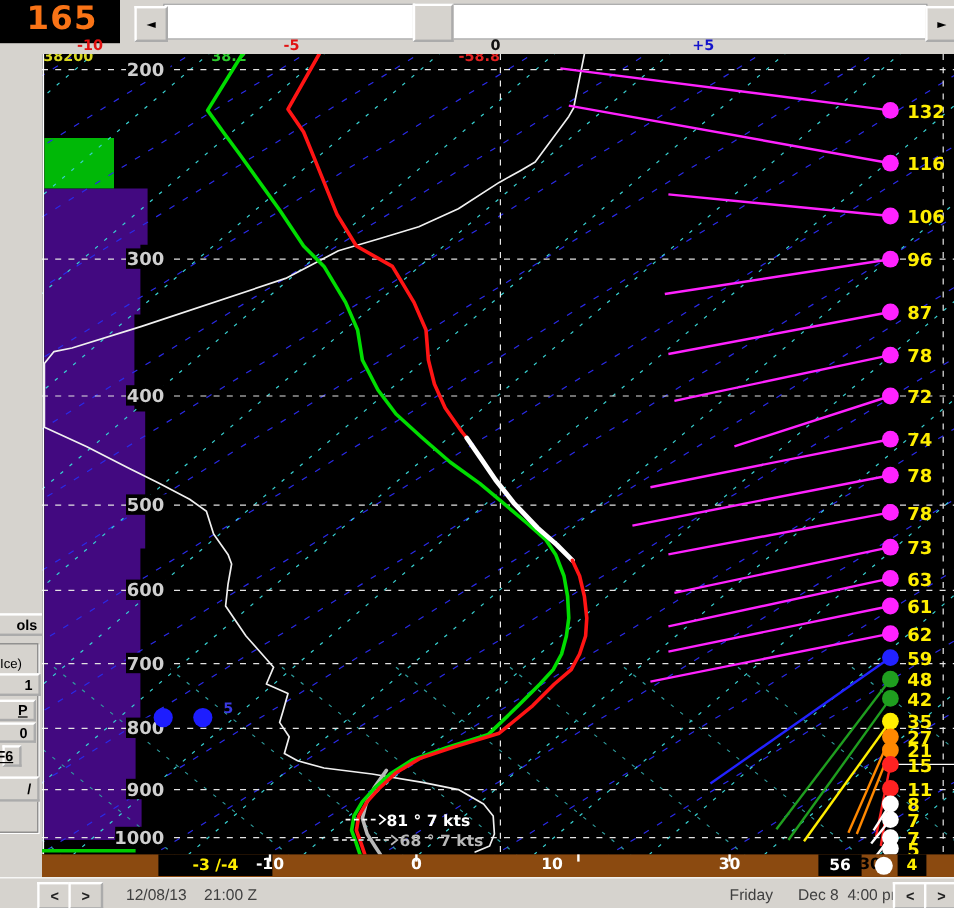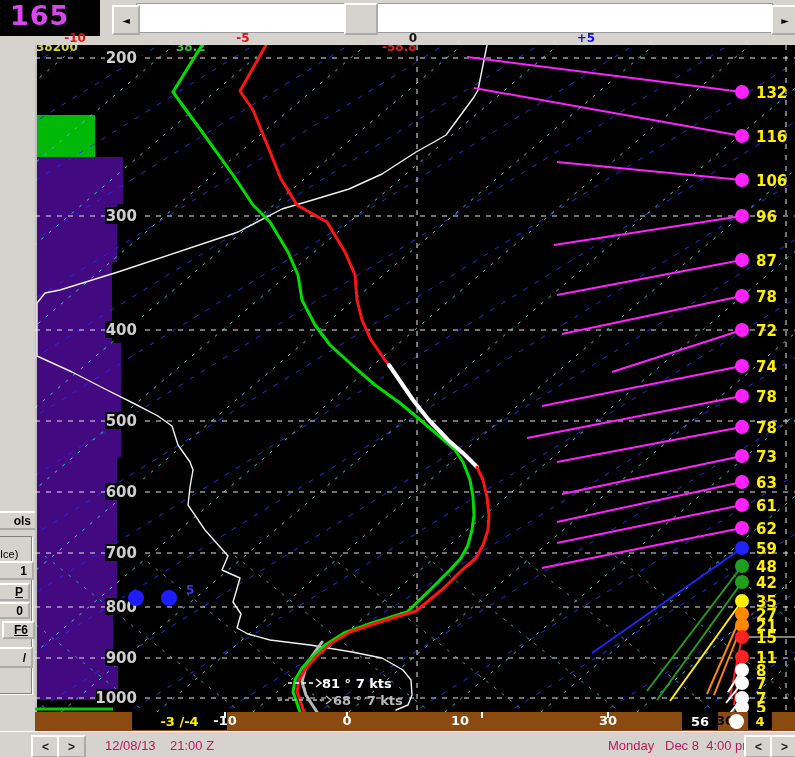--- a/index.html
+++ b/index.html
@@ -1,21 +1,21 @@
 <!DOCTYPE html>
 <html><head>
 <meta charset="utf-8">
 <style>
   html,body{margin:0;padding:0;}
   body{width:795px;height:757px;position:relative;background:#d6d3ce;
        font-family:"Liberation Sans", sans-serif;overflow:hidden;}
   .abs{position:absolute;}
   
   #metric-box{left:0;top:0;width:100px;height:36px;background:#000;}
-  #metric-box span{color:#d946ef;font:bold 27px "DejaVu Sans",sans-serif;padding-left:10px;letter-spacing:1px;}
+  #metric-box span{color:#f97316;font:bold 27px "DejaVu Sans",sans-serif;padding-left:22px;letter-spacing:1px;}
   
   .sb-btn{background:#d6d3ce;border:2px outset #fff;width:24px;height:26px;
           font:10px "DejaVu Sans",sans-serif;color:#000;display:flex;align-items:center;justify-content:center;}
   #sb-track{left:136px;top:3px;width:635px;height:28px;background:#fff;border:1px solid #9a9a9a;}
   #sb-thumb{left:344px;top:3px;width:30px;height:28px;background:#d6d3ce;border:2px outset #fff;}
   
   .taxis{top:31px;height:14px;font:bold 12px "DejaVu Sans",sans-serif;transform:translateX(-50%);}
   
   #chart{left:35px;top:45px;width:760px;height:729px;background:#000;}
   #chart svg{display:block;}
@@ -29,21 +29,21 @@
   #bottom-bar{left:35px;top:712px;width:760px;height:19px;}
   .btick{position:absolute;top:0;width:2px;height:6px;background:#fff;}
   .blabel{position:absolute;top:1px;transform:translateX(-50%);font:bold 13px "DejaVu Sans",sans-serif;color:#fff;}
   .badge{position:absolute;top:0;height:18px;background:#000;display:flex;align-items:center;justify-content:center;
          font:bold 13px "DejaVu Sans",sans-serif;}
   #surface-dot{left:694px;top:2px;width:15px;height:15px;border-radius:50%;background:#fff;}
   
   #status-bar{left:0;top:731px;width:795px;height:26px;background:#d6d3ce;border-top:1px solid #fff;}
   .nav-btn{position:absolute;top:3px;width:25px;height:19px;background:#d6d3ce;border:2px outset #fff;
            font:bold 12px "Liberation Sans",sans-serif;display:flex;align-items:center;justify-content:center;color:#222;}
-  .sbar-text{position:absolute;top:6px;font:13px "Liberation Sans",sans-serif;color:#be185d;white-space:pre;}
+  .sbar-text{position:absolute;top:6px;font:13px "Liberation Sans",sans-serif;color:#404040;white-space:pre;}
   
 </style>
 </head>
 <body>
 
 <div class="abs" id="metric-box">
   <span>165</span>
 </div>
 
 <div class="abs" id="sb-track"></div>
@@ -65,21 +65,21 @@
 
 <div class="win-btn" style="left:-30px;top:511px;width:68px;height:19px;">
   <span>ols</span>
 </div>
 <div class="abs" id="groupbox-edge"></div>
 <div class="abs" id="ice-label">Ice)</div>
 <div id="left-buttons">
     <div class="win-btn" style="left: -14px; top: 561px; width: 48px; height: 19px;">1</div>
     <div class="win-btn" style="left: -14px; top: 583px; width: 44px; height: 18px; text-decoration: underline;">P</div>
     <div class="win-btn" style="left: -14px; top: 602px; width: 44px; height: 17px;">0</div>
-    <div class="win-btn" style="left: 2px; top: 621px; width: 33px; height: 18px; text-decoration: underline;">F6</div>
+    <div class="win-btn" style="left: 2px; top: 621px; width: 16px; height: 18px; text-decoration: underline;">F6</div>
     <div class="win-btn" style="left: -10px; top: 647px; width: 43px; height: 21px;">/</div>
   </div>
 
 <div class="abs" id="chart">
   <svg width="760" height="667" viewBox="35 45 760 667">
       <defs>
         <clipPath id="chartClip">
           <rect x="35" y="45" width="760" height="667"></rect>
         </clipPath>
         <clipPath id="bottomClip">
@@ -350,17 +350,17 @@
   <div class="badge" style="left:647px;width:36px;color:#ffffff;">56</div>
   <div class="blabel" style="left:690px;color:#000;">30</div>
   <div class="abs" id="surface-dot"></div>
   <div class="badge" style="left:713px;width:24px;color:#ffee00;">4</div>
 </div>
 
 <div class="abs" id="status-bar">
   <div class="nav-btn" style="left:31px;">&lt;</div>
   <div class="nav-btn" style="left:57px;">&gt;</div>
   <div class="sbar-text" style="left:105px;">12/08/13    21:00 Z</div>
-  <div class="sbar-text" style="left:608px;">Monday</div>
+  <div class="sbar-text" style="left:608px;">Friday</div>
   <div class="sbar-text" style="left:665px;">Dec 8  4:00 pm</div>
   <div class="nav-btn" style="left:744px;">&lt;</div>
   <div class="nav-btn" style="left:770px;">&gt;</div>
 </div>
 
 </body></html>

